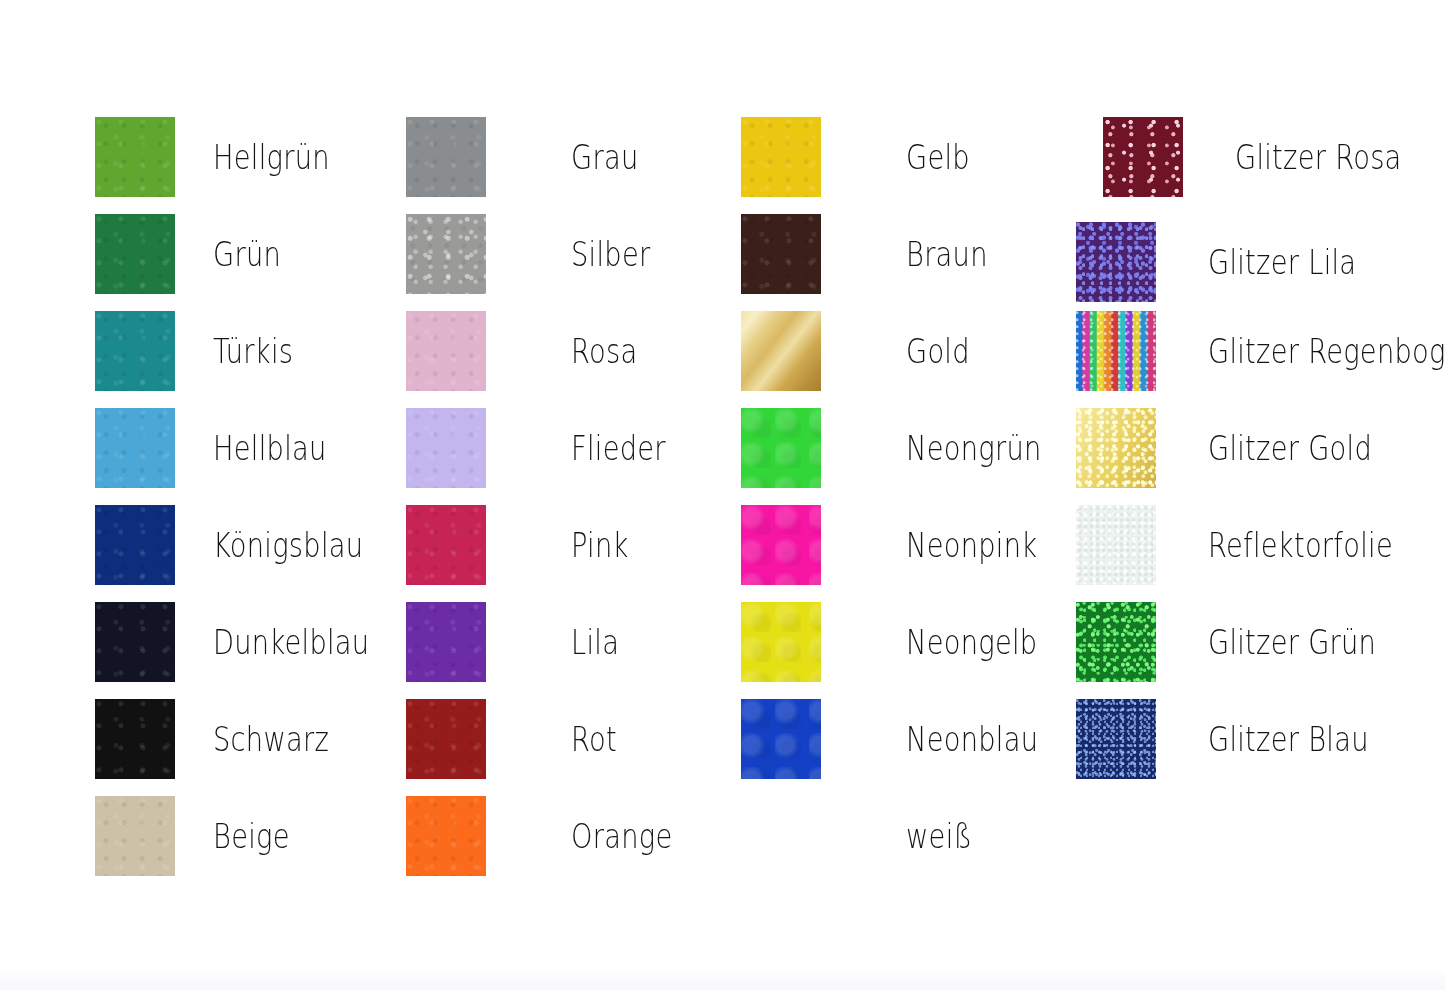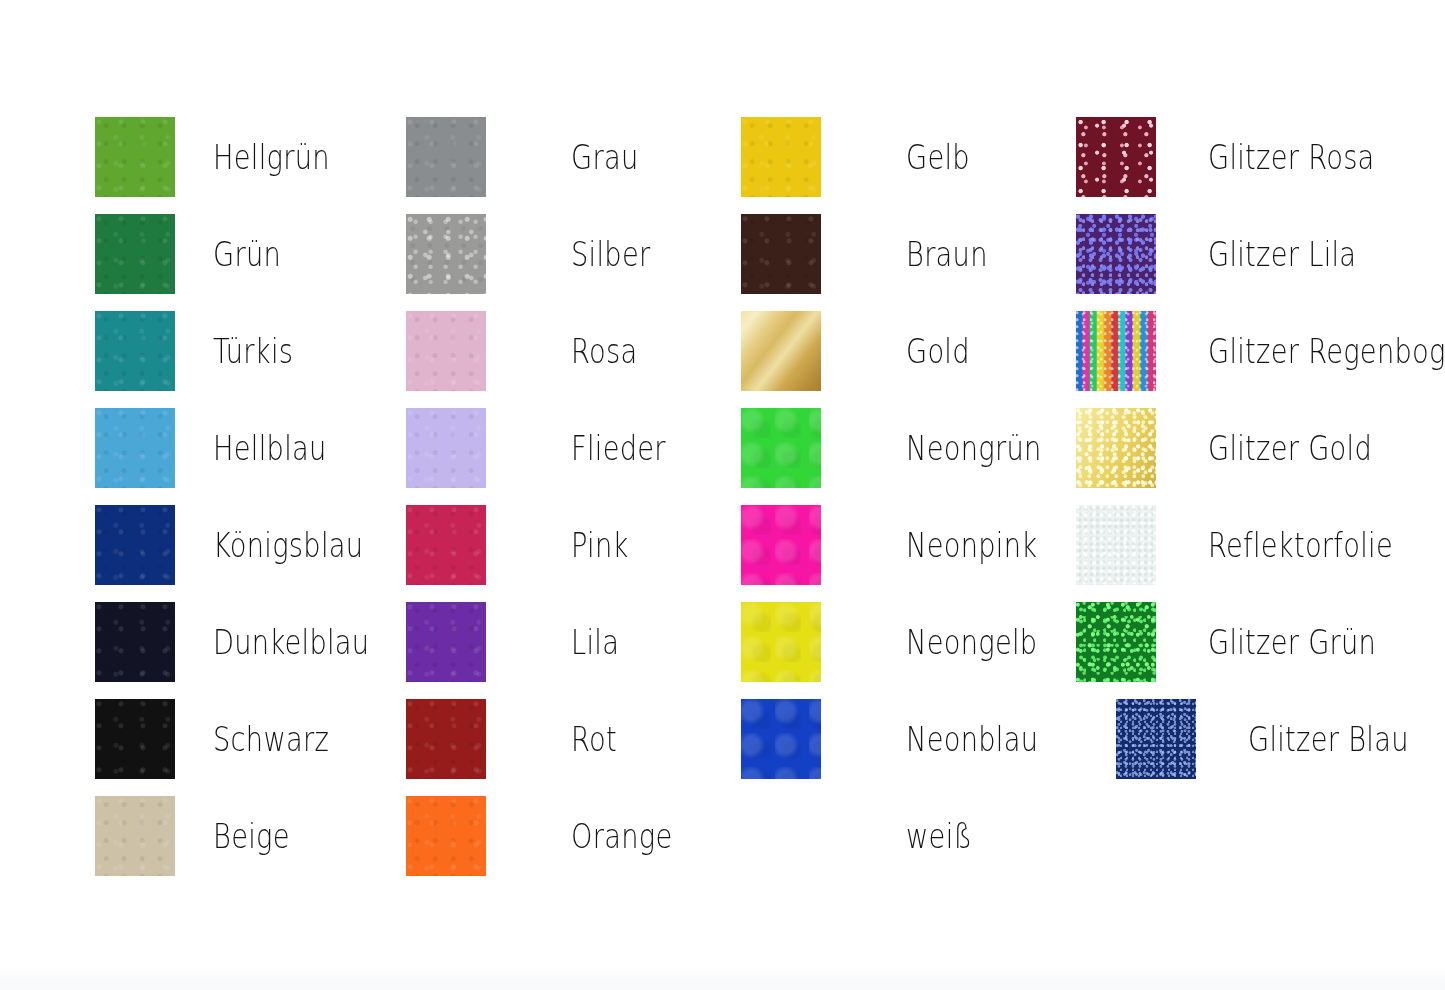--- a/index.html
+++ b/index.html
@@ -343,44 +343,44 @@
       <div class="swatch-row" style="top: 699px;">
         <div class="swatch tex-neon" style="background-color: rgb(19, 64, 196);"></div>
         <div class="swatch-label">Neonblau</div>
       </div>
       <div class="swatch-row" style="top: 796px;">
         <div class="swatch empty"></div>
         <div class="swatch-label">weiß</div>
       </div>
     </div>
   <div class="column" id="col-3">
-      <div class="swatch-row" style="top: 117px;">
+      <div class="swatch-row" style="top: 117px; margin-left: 27px;">
         <div class="swatch tex-glitter tex-glitter-rosa" style="background-color: rgb(110, 20, 38);"></div>
         <div class="swatch-label">Glitzer Rosa</div>
       </div>
-      <div class="swatch-row" style="top: 214px; border-radius: 8px;">
+      <div class="swatch-row" style="top: 222px; border-radius: 8px;">
         <div class="swatch tex-glitter tex-glitter-purple" style="background-color: rgb(74, 34, 112);"></div>
         <div class="swatch-label">Glitzer Lila</div>
       </div>
       <div class="swatch-row" style="top: 311px;">
         <div class="swatch tex-rainbow tex-glitter" style="background-color: rgb(42, 95, 176);"></div>
         <div class="swatch-label">Glitzer Regenbogen</div>
       </div>
       <div class="swatch-row" style="top: 408px;">
         <div class="swatch tex-glitter tex-glitter-gold" style="background-color: rgb(232, 211, 106);"></div>
         <div class="swatch-label">Glitzer Gold</div>
       </div>
       <div class="swatch-row" style="top: 505px;">
         <div class="swatch tex-reflector" style="background-color: rgb(237, 242, 241);"></div>
         <div class="swatch-label">Reflektorfolie</div>
       </div>
       <div class="swatch-row" style="top: 602px;">
         <div class="swatch tex-glitter tex-glitter-green" style="background-color: rgb(17, 122, 34);"></div>
         <div class="swatch-label">Glitzer Grün</div>
       </div>
-      <div class="swatch-row" style="top: 699px; margin-left: 40px;">
+      <div class="swatch-row" style="top: 699px;">
         <div class="swatch tex-glitter tex-glitter-blue" style="background-color: rgb(19, 42, 110);"></div>
         <div class="swatch-label">Glitzer Blau</div>
       </div>
     </div>
 
   <div id="bottom-strip"></div>
 </div>
 
 </body></html>

